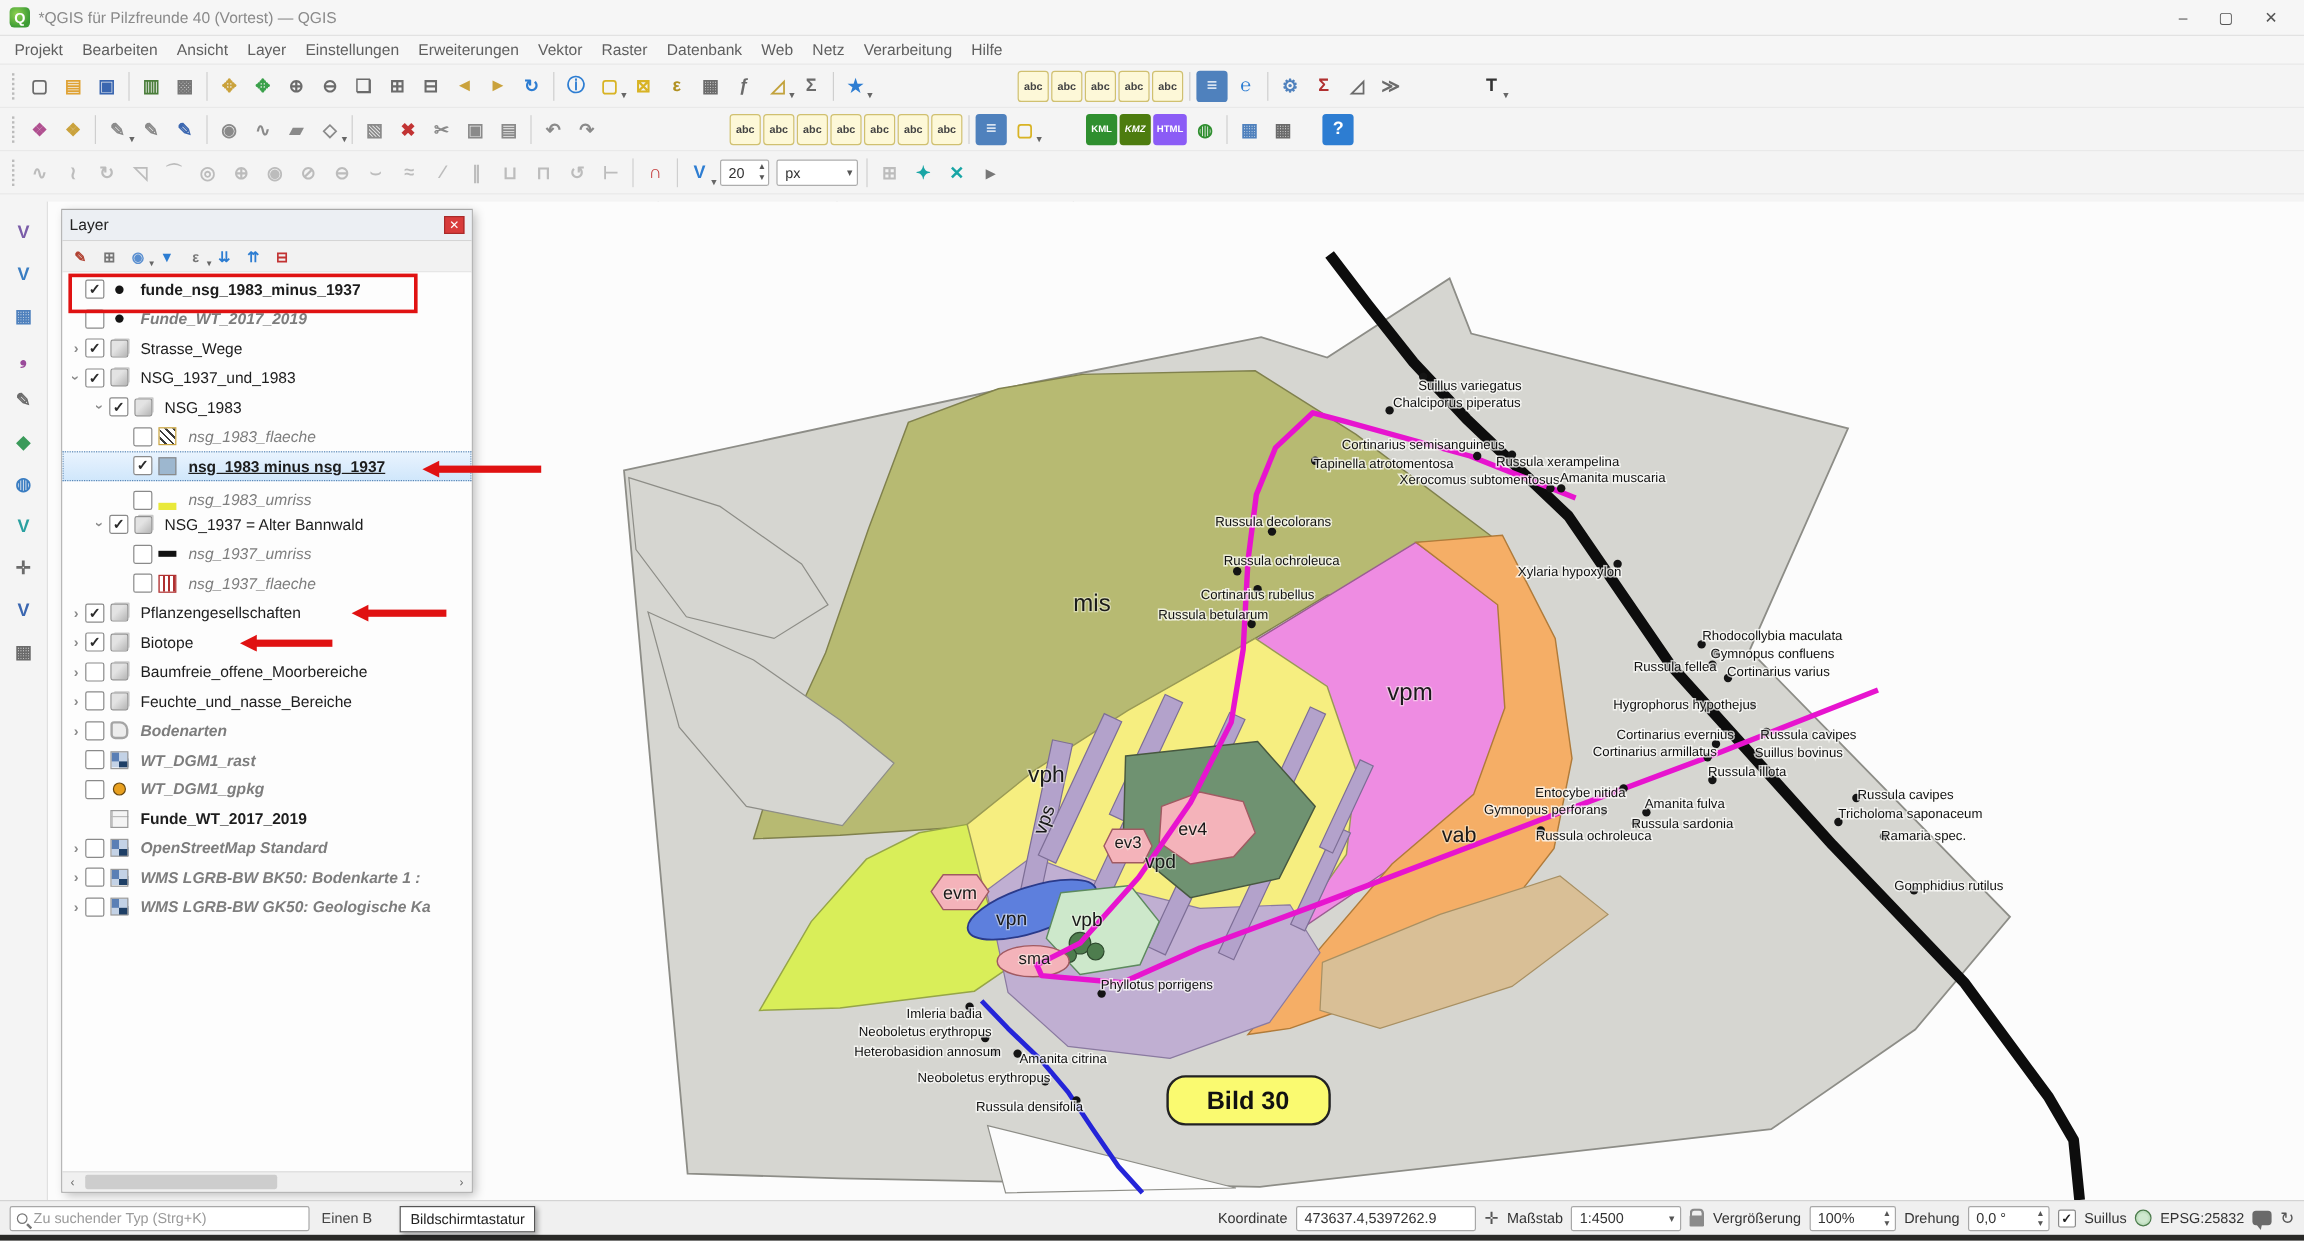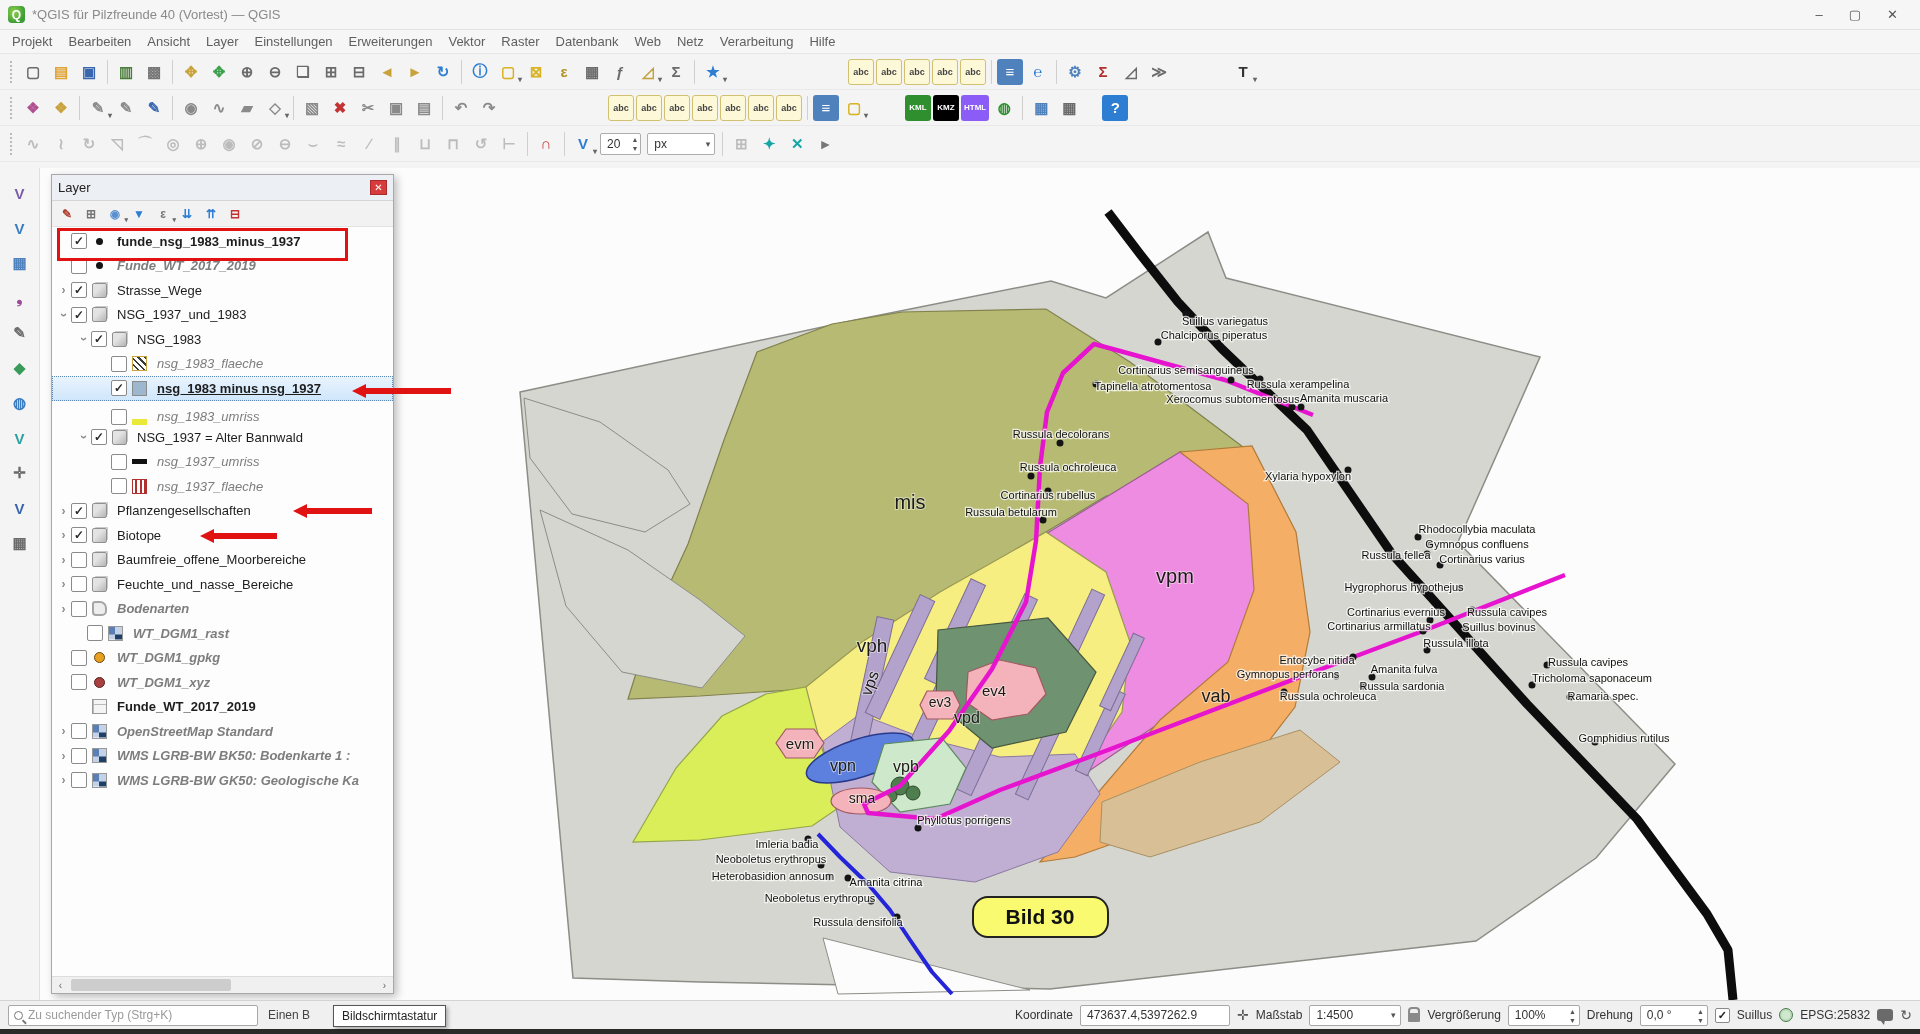--- a/index.html
+++ b/index.html
@@ -219,21 +219,21 @@
         <div class="tbtn abc">abc</div>
         <div class="tbtn abc">abc</div>
         <div class="tbtn abc">abc</div>
         <div class="tbtn abc">abc</div>
         <div class="tbtn abc">abc</div>
         <div class="tb-sep"></div>
         <div class="tbtn" style="color: rgb(255, 255, 255); background: rgb(79, 129, 189); border-radius: 3px;">≡</div>
         <div class="tbtn dd" style="color: rgb(216, 179, 36);">▢</div>
         <div class="tb-gap" style="width: 36px;"></div>
         <div class="tbtn badge" style="background: rgb(47, 143, 47);">KML</div>
-        <div class="tbtn badge" style="background: #000000;">KMZ</div>
+        <div class="tbtn badge" style="background: #4d7c0f; font-style: italic;">KMZ</div>
         <div class="tbtn badge" style="background: #8b5cf6;">HTML</div>
         <div class="tbtn" style="color: rgb(47, 143, 47);">◍</div>
         <div class="tb-sep"></div>
         <div class="tbtn" style="color: rgb(79, 129, 189);">▦</div>
         <div class="tbtn" style="color: rgb(107, 107, 107);">▦</div>
         <div class="tb-gap" style="width: 18px;"></div>
         <div class="tbtn" style="color: rgb(255, 255, 255); background: rgb(45, 125, 210); border-radius: 3px;">?</div>
       </div>
       <div class="toolbar-row">
         <div class="tb-handle"></div>
@@ -587,37 +587,31 @@
           <span class="tr-cb"></span>
           <span class="sw group"></span>
           <span class="tr-label">Feuchte_und_nasse_Bereiche</span>
         </div>
         <div class="tree-row" style="padding-left: 4px;">
           <span class="tr-exp">›</span>
           <span class="tr-cb"></span>
           <span class="sw polygon"></span>
           <span class="tr-label b i g">Bodenarten</span>
         </div>
-        <div class="tree-row" style="padding-left: 20px; text-align: center;">
+        <div class="tree-row" style="padding-left: 4px; text-align: center;">
           <span class="tr-exp"></span>
           <span class="tr-cb"></span>
           <span class="sw raster"></span>
           <span class="tr-label b i g">WT_DGM1_rast</span>
         </div>
         <div class="tree-row" style="padding-left: 4px;">
           <span class="tr-exp"></span>
           <span class="tr-cb"></span>
           <span class="sw circle-orange"></span>
           <span class="tr-label b i g">WT_DGM1_gpkg</span>
-        </div>
-        <div class="tree-row" style="padding-left: 4px;">
-          <span class="tr-exp"></span>
-          <span class="tr-cb"></span>
-          <span class="sw circle-red"></span>
-          <span class="tr-label b i g">WT_DGM1_xyz</span>
         </div>
         <div class="tree-row" style="padding-left: 4px;">
           <span class="tr-exp"></span>
           <span class="tr-cb none"></span>
           <span class="sw table"></span>
           <span class="tr-label b">Funde_WT_2017_2019</span>
         </div>
         <div class="tree-row" style="padding-left: 4px;">
           <span class="tr-exp">›</span>
           <span class="tr-cb"></span>

